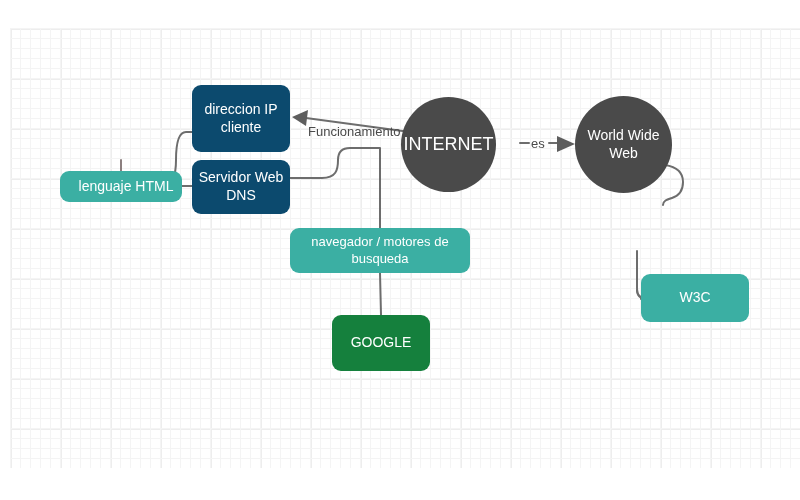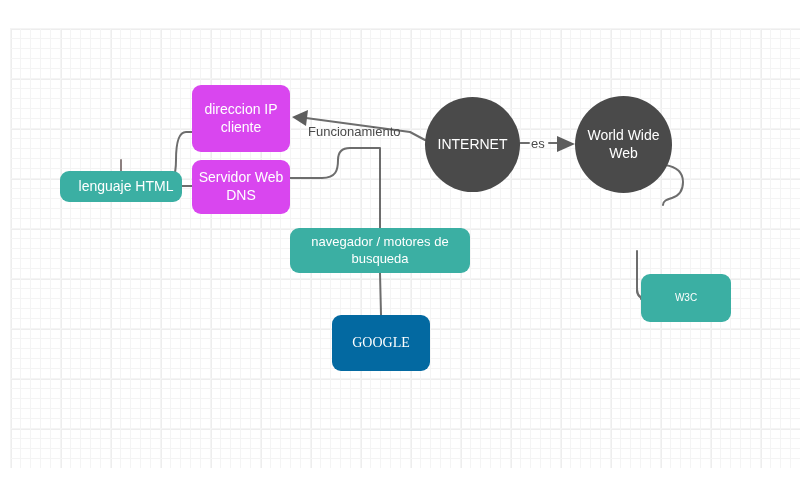--- a/index.html
+++ b/index.html
@@ -76,46 +76,46 @@
     text-align: center;
     color: #ffffff;
     line-height: 1.28;
     padding: 2px 6px;
     user-select: none;
   }
   .node.rect {
     border-radius: 9px;
   }
   .node.teal  { background: #3BAFA3; }
-  .node.blue  { background: #d946ef; }
-  .node.amber { background: #0369a1; font-family: Liberation Serif, serif; }
+  .node.blue  { background: #0c4a6e; }
+  .node.amber { background: #15803d; }
   .node.circle {
     background: #4A4A4A;
     border-radius: 50%;
   }
   .edge-label {
     position: absolute;
     color: #4a4a4a;
     font-size: 13px;
     white-space: nowrap;
     background: transparent;
     user-select: none;
   }
 
   
   #n-peticion      { left: 72px;  top: 97px;  width: 98px;  height: 63px; font-size: 14px; }
   #n-lenguaje      { left: 60px;  top: 171px; width: 122px; height: 31px; font-size: 14px; padding-left: 16px; }
   #n-direccion     { left: 192px; top: 85px;  width: 98px;  height: 67px; font-size: 14px; }
   #n-servidor      { left: 192px; top: 160px; width: 98px;  height: 54px; font-size: 14px; }
   #n-navegador     { left: 290px; top: 228px; width: 180px; height: 45px; font-size: 13px; }
   #n-google        { left: 332px; top: 315px; width: 98px;  height: 56px; font-size: 14px; }
-  #n-internet      { left: 425px; top: 97px;  width: 95px;  height: 95px; font-size: 14px; }
+  #n-internet      { left: 401px; top: 97px;  width: 95px;  height: 95px; font-size: 18px; }
   #n-www           { left: 575px; top: 96px;  width: 97px;  height: 97px; font-size: 14px; text-align: center; }
   #n-red           { left: 583px; top: 205px; width: 167px; height: 46px; font-size: 13px; }
-  #n-w3c           { left: 641px; top: 274px; width: 90px;  height: 48px; font-size: 10px; }
+  #n-w3c           { left: 641px; top: 274px; width: 108px;  height: 48px; font-size: 14px; }
 
   #lbl-funcionamiento { left: 308px; top: 124px; text-align: right; }
   #lbl-es             { left: 531px; top: 136px; }
 </style>
 </head>
 <body>
 
 <div id="canvas">
 
   <div id="grid"></div>

